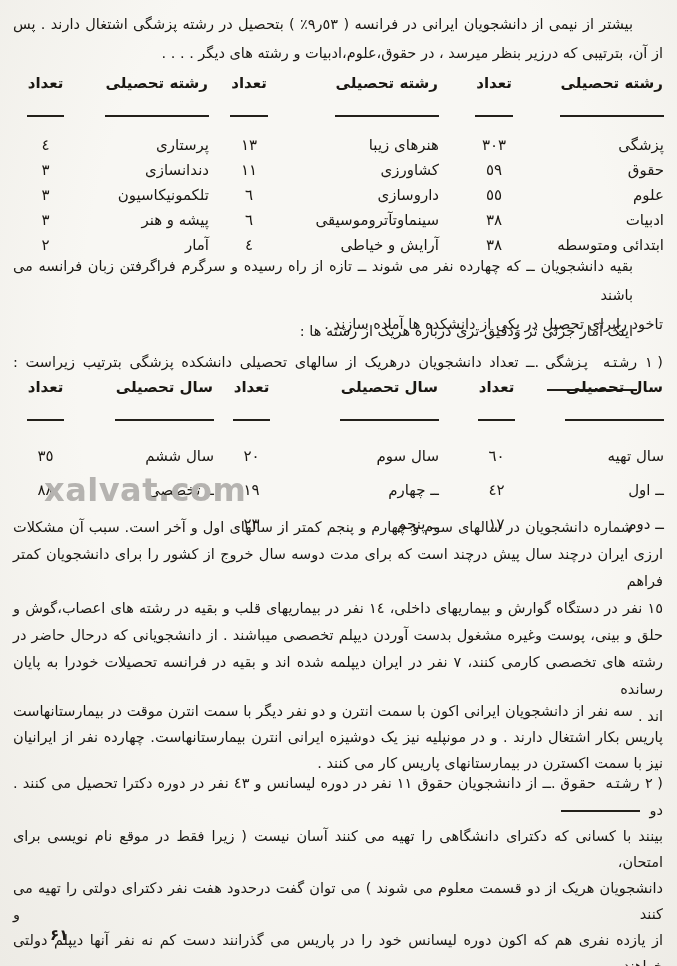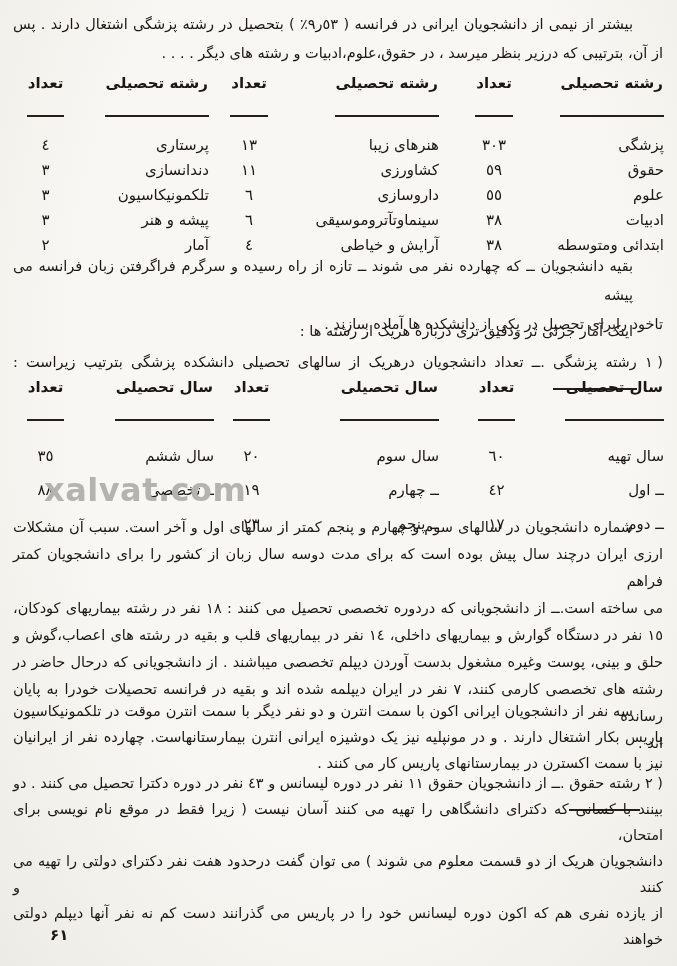--- a/index.html
+++ b/index.html
@@ -12,21 +12,21 @@
   .block { position:absolute; right:14px; width:650px; }
   .line {
     line-height:27px; font-size:14.5px;
     text-align:justify; text-align-last:justify;
   }
   .lh29 .line { line-height:29px; }
   .lh26 .line { line-height:26px; }
   .line.end { text-align:right; text-align-last:right; }
   .line.ind { padding-right:30px; }
   .num { display:inline-block; direction:ltr; }
-  .utitle { border-bottom:2px solid #23201a; padding-bottom:18px; }
+  .utitle { border-bottom:2px solid #23201a; padding-bottom:18px;font-family:Liberation Mono, monospace; }
 
   .tbl { position:absolute; right:13px; width:652px; display:grid; direction:rtl;
          font-size:15px; }
   .t1 { top:74px;  grid-template-columns:115px 110px 150px 80px 130px 67px; row-gap:7px; }
   .t2 { top:378px; grid-template-columns:110px 115px 150px 75px 135px 67px; row-gap:16px; }
   .th { font-weight:bold; text-align:right; padding-bottom:12px; }
   .t2 .th { padding-bottom:10px; }
   .th .u { display:inline-block; border-bottom:2px solid #23201a; padding:0 1px 23px; }
   .th.c, .td.c { text-align:center; }
   .td { text-align:right; white-space:nowrap; }
@@ -84,21 +84,21 @@
 
     <div class="td">ابتدائی ومتوسطه</div>
     <div class="td c">٣٨</div>
     <div class="td">آرایش و خیاطی</div>
     <div class="td c">٤</div>
     <div class="td">آمار</div>
     <div class="td c">٢</div>
   </div>
 
   <div class="block lh29" style="top:252px">
-    <div class="line ind">بقیه دانشجویان ــ که چهارده نفر می شوند ــ تازه از راه رسیده و سرگرم فراگرفتن زبان فرانسه می پیشه</div>
+    <div class="line ind">بقیه دانشجویان ــ که چهارده نفر می شوند ــ تازه از راه رسیده و سرگرم فراگرفتن زبان فرانسه می باشند</div>
     <div class="line end">تاخود رابرای تحصیل در یکی از دانشکده ها آماده سازند .</div>
   </div>
 
   <div class="block" style="top:318px">
     <div class="line end ind">اینک آمار جزئی تر ودقیق تری درباره هریک از رشته ها :</div>
   </div>
 
   <div class="block" style="top:349px">
     <div class="line"><span class="num">١ )</span> <span class="utitle">رشته پزشگی</span> <span>.ــ تعداد دانشجویان درهریک از سالهای تحصیلی دانشکده پزشگی بترتیب زیراست :</span></div>
   </div>
@@ -130,30 +130,29 @@
     <div class="td">ــ پنجم</div>
     <div class="td c">٢٣</div>
     <div class="td"></div>
     <div class="td c"></div>
   </div>
 
   <div class="wm">xalvat.com</div>
 
   <div class="block" style="top:514px">
     <div class="line ind">شماره دانشجویان در سالهای سوم و چهارم و پنجم کمتر از سالهای اول و آخر است. سبب آن مشکلات</div>
-    <div class="line">ارزی ایران درچند سال پیش بوده است که برای مدت دوسه سال زبان از کشور را برای دانشجویان کمتر فراهم</div>
-    <div class="line">می ساخته است.ــ از دانشجویانی که دردوره تخصصی تحصیل می کنند : ١٨ نفر در رشته بیماریهای کودکان،</div>
+    <div class="line">ارزی ایران درچند سال پیش درچند است که برای مدت دوسه سال خروج از کشور را برای دانشجویان کمتر فراهم</div>
     <div class="line">١٥ نفر در دستگاه گوارش و بیماریهای داخلی، ١٤ نفر در بیماریهای قلب و بقیه در رشته های اعصاب،گوش و</div>
     <div class="line">حلق و بینی، پوست وغیره مشغول بدست آوردن دیپلم تخصصی میباشند . از دانشجویانی که درحال حاضر در</div>
     <div class="line">رشته های تخصصی کارمی کنند، ٧ نفر در ایران دیپلمه شده اند و بقیه در فرانسه تحصیلات خودرا به پایان رسانده</div>
     <div class="line end">اند .</div>
   </div>
 
   <div class="block lh26" style="top:698px">
-    <div class="line ind">سه نفر از دانشجویان ایرانی اکون با سمت انترن و دو نفر دیگر با سمت انترن موقت در تلکمونیکاسیون</div>
+    <div class="line ind">سه نفر از دانشجویان ایرانی اکون با سمت انترن و دو نفر دیگر با سمت انترن موقت در بیمارستانهاست</div>
     <div class="line">پاریس بکار اشتغال دارند . و در مونپلیه نیز یک دوشیزه ایرانی انترن بیمارستانهاست. چهارده نفر از ایرانیان</div>
     <div class="line end">نیز با سمت اکسترن در بیمارستانهای پاریس کار می کنند .</div>
   </div>
 
   <div class="block lh26" style="top:770px">
     <div class="line"><span class="num">٢ )</span> <span class="utitle">رشته حقوق</span> <span>.ــ از دانشجویان حقوق ١١ نفر در دوره لیسانس و ٤٣ نفر در دوره دکترا تحصیل می کنند . دو</span></div>
     <div class="line">بینند با کسانی که دکترای دانشگاهی را تهیه می کنند آسان نیست ( زیرا فقط در موقع نام نویسی برای امتحان،</div>
     <div class="line">دانشجویان هریک از دو قسمت معلوم می شوند ) می توان گفت درحدود هفت نفر دکترای دولتی را تهیه می کنند و</div>
     <div class="line">از یازده نفری هم که اکون دوره لیسانس خود را در پاریس می گذرانند دست کم نه نفر آنها دیپلم دولتی خواهند</div>
 

